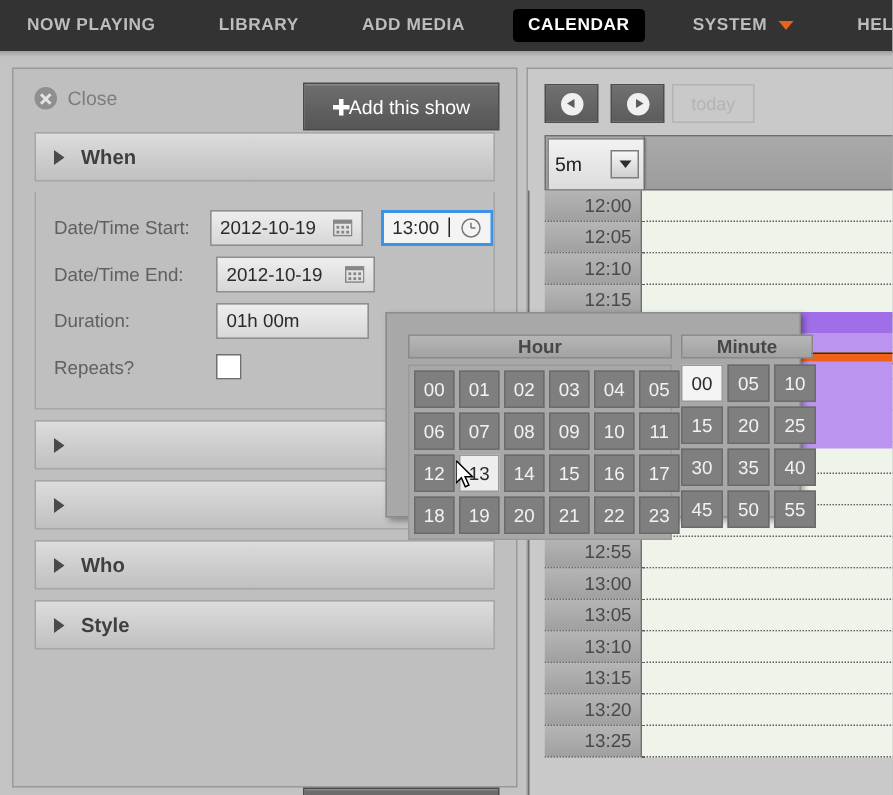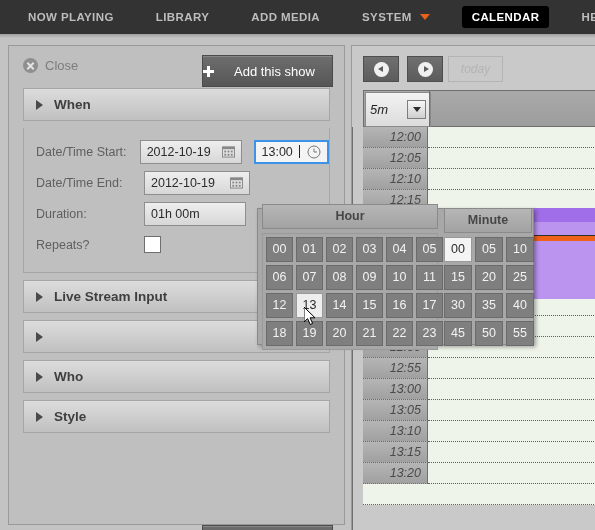--- a/index.html
+++ b/index.html
@@ -6,21 +6,21 @@
   body{
     width:595px;height:530px;overflow:hidden;
     font-family:"Liberation Sans", sans-serif;
     background:#c3c3c3;position:relative;
   }
   
   #topnav{
     position:absolute;left:0;top:0;width:595px;height:34px;
     background:#333333;border-bottom:1px solid #2a2a2a;
   }
-  #topnav .navrow{display:flex;align-items:center;height:34px;padding-left:18px;}
+  #topnav .navrow{display:flex;align-items:center;height:34px;padding-left:8px;}
   .navitem{
     display:flex;align-items:center;gap:6px;
     font-size:11.5px;font-weight:bold;letter-spacing:.4px;
     color:#bdbdbd;padding:5px 10px;margin-right:22px;white-space:nowrap;
     cursor:pointer;border-radius:3px;
   }
   .navitem.active{background:#000000;color:#ffffff;}
   .caret{
     width:0;height:0;border-left:5px solid transparent;border-right:5px solid transparent;
     border-top:6px solid #e8621c;display:inline-block;margin-left:2px;
@@ -42,21 +42,21 @@
     width:15px;height:15px;border-radius:50%;background:#8f8f8f;
     position:relative;display:inline-block;
   }
   .close-icon:before,.close-icon:after{
     content:"";position:absolute;left:3px;top:6.5px;width:9px;height:2px;background:#e3e3e3;
   }
   .close-icon:before{transform:rotate(45deg);}
   .close-icon:after{transform:rotate(-45deg);}
   #closelabel{font-size:13px;color:#7d7d7d;font-weight:normal;}
   .addbtn{
-    position:absolute;display:flex;align-items:center;gap:20px;
+    position:absolute;display:flex;align-items:center;justify-content:center;gap:0;
     background:linear-gradient(#6e6e6e,#565656);
     border:1px solid #4b4b4b;color:#ffffff;font-size:13px;
     cursor:pointer;box-shadow:inset 0 1px 0 rgba(255,255,255,.18);
   }
   #addbtn-top{left:193px;top:9px;width:129px;height:30px;}
   #addbtn-bottom{left:193px;top:479px;width:129px;height:30px;}
   .plus{position:relative;width:11px;height:11px;display:inline-block;}
   .plus:before,.plus:after{content:"";position:absolute;background:#fff;}
   .plus:before{left:0;top:4px;width:11px;height:3px;}
   .plus:after{left:4px;top:0;width:3px;height:11px;}
@@ -93,21 +93,20 @@
   .caret-txt{display:inline-block;width:1px;height:13px;background:#222;}
   .checkbox{
     width:15px;height:15px;background:#ffffff;border:1px solid #6f6f6f;cursor:pointer;
   }
 
   
   #calpanel{
     position:absolute;left:351px;top:45px;width:244px;height:485px;
     background:#c9c9c9;border-top:1px solid #9a9a9a;border-left:1px solid #9a9a9a;
     overflow:hidden;
-    font-style:italic;
   }
   #caltoolbar{height:44px;position:relative;}
   .navbtn{
     position:absolute;top:10px;width:34px;height:24px;
     background:linear-gradient(#707070,#5c5c5c);border:1px solid #4e4e4e;
     display:flex;align-items:center;justify-content:center;cursor:pointer;
   }
   #prevbtn{left:11px;} #nextbtn{left:55px;}
   .circ{width:15px;height:15px;border-radius:50%;background:#f0f0f0;position:relative;}
   .circ:after{content:"";position:absolute;top:4px;width:0;height:0;
@@ -154,21 +153,21 @@
   #evt-head{top:81px;height:14px;background:#a06ee8;}
   #evt-body1{top:95px;height:13px;background:#bb94ef;}
   #evt-orange{top:108px;height:6px;background:#f0611a;border-top:1px solid #2e2e2e;border-bottom:1px solid #2e2e2e;}
   #evt-body2{top:114px;height:58px;background:#bb94ef;border-left:1px solid #d7c3f6;}
 
   
   #timepicker{
     position:absolute;left:257px;top:208px;width:277px;height:137px;
     background:#a8a8a8;border:1px solid #8a8a8a;
     box-shadow:2px 2px 4px rgba(0,0,0,.35);
-    display:flex;padding:4px;box-sizing:border-box;gap:6px;align-items:center;
+    display:flex;padding:14px;box-sizing:border-box;gap:6px;
   }
   .tpcol{display:flex;flex-direction:column;gap:4px;}
   .tphead{
     background:linear-gradient(#b6b6b6,#a2a2a2);border:1px solid #8a8a8a;
     height:23px;display:flex;align-items:center;justify-content:center;
     font-size:12.5px;font-weight:bold;color:#474747;
   }
   .tpgrid{display:grid;gap:3px;}
   #hourgrid{grid-template-columns:repeat(6,27px);}
   #mingrid{grid-template-columns:repeat(3,28px);}
@@ -191,26 +190,26 @@
   <div class="navrow">
     <div class="navitem">
       <span>NOW PLAYING</span>
     </div>
     <div class="navitem">
       <span>LIBRARY</span>
     </div>
     <div class="navitem">
       <span>ADD MEDIA</span>
     </div>
+    <div class="navitem active">
+      <span>CALENDAR</span>
+    </div>
     <div class="navitem">
       <span>SYSTEM</span>
       <span class="caret"></span>
-    </div>
-    <div class="navitem active">
-      <span>CALENDAR</span>
     </div>
     <div class="navitem">
       <span>HELP</span>
 
     </div>
   </div>
 </div>
 <div id="navshadow"></div>
 
 <div id="formpanel">
@@ -289,21 +288,20 @@
     </div>
 
     <div class="frow">
       <span class="flabel">Repeats?</span>
       <span class="checkbox"></span>
     </div>
   </div>
 
   <div class="section">
     <span class="arrow"></span>
-    <span class="section-label">Live Stream Input</span>
   </div>
   <div class="section">
     <span class="arrow"></span>
   </div>
   <div class="section">
     <span class="arrow"></span>
     <span class="section-label">Who</span>
   </div>
   <div class="section">
     <span class="arrow"></span>
@@ -401,20 +399,21 @@
         </div>
         <div class="trow">
           <div class="tlabel">13:15</div>
           <div class="tslot"></div>
         </div>
         <div class="trow">
           <div class="tlabel">13:20</div>
           <div class="tslot"></div>
         </div>
         <div class="trow">
+          <div class="tlabel">13:25</div>
           <div class="tslot"></div>
         </div>
       </div>
     <div class="evt" id="evt-head"></div>
     <div class="evt" id="evt-body1"></div>
     <div class="evt" id="evt-orange"></div>
     <div class="evt" id="evt-body2"></div>
   </div>
   <div id="gridleftline"></div>
 </div>

